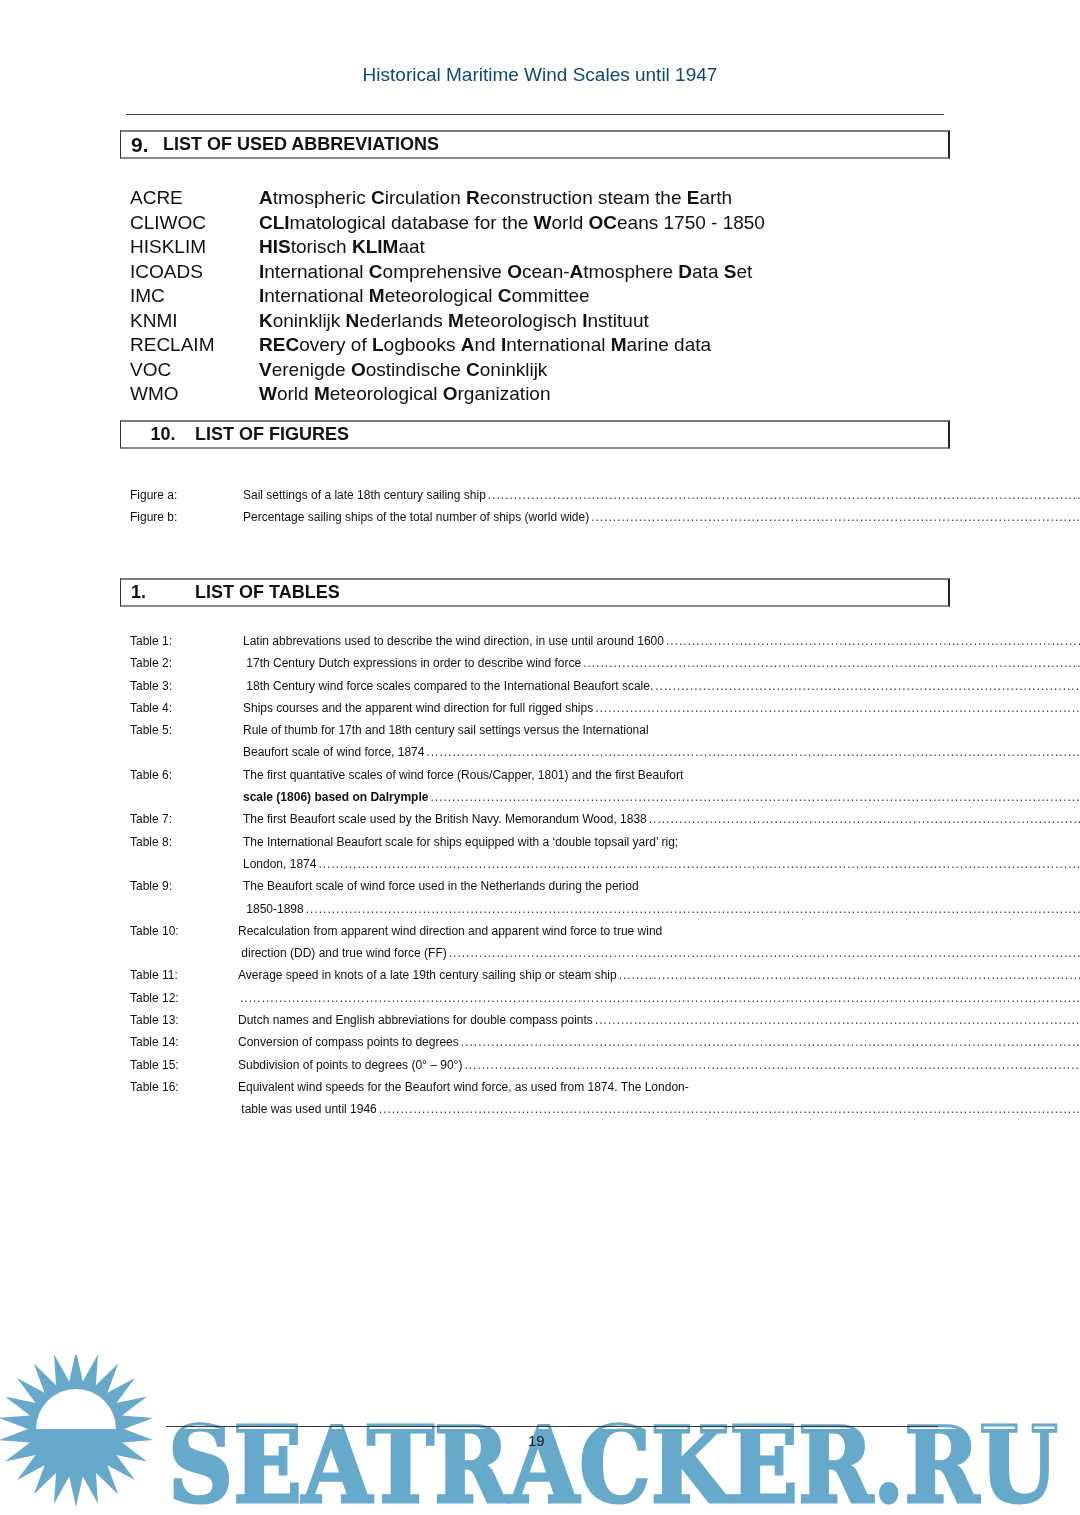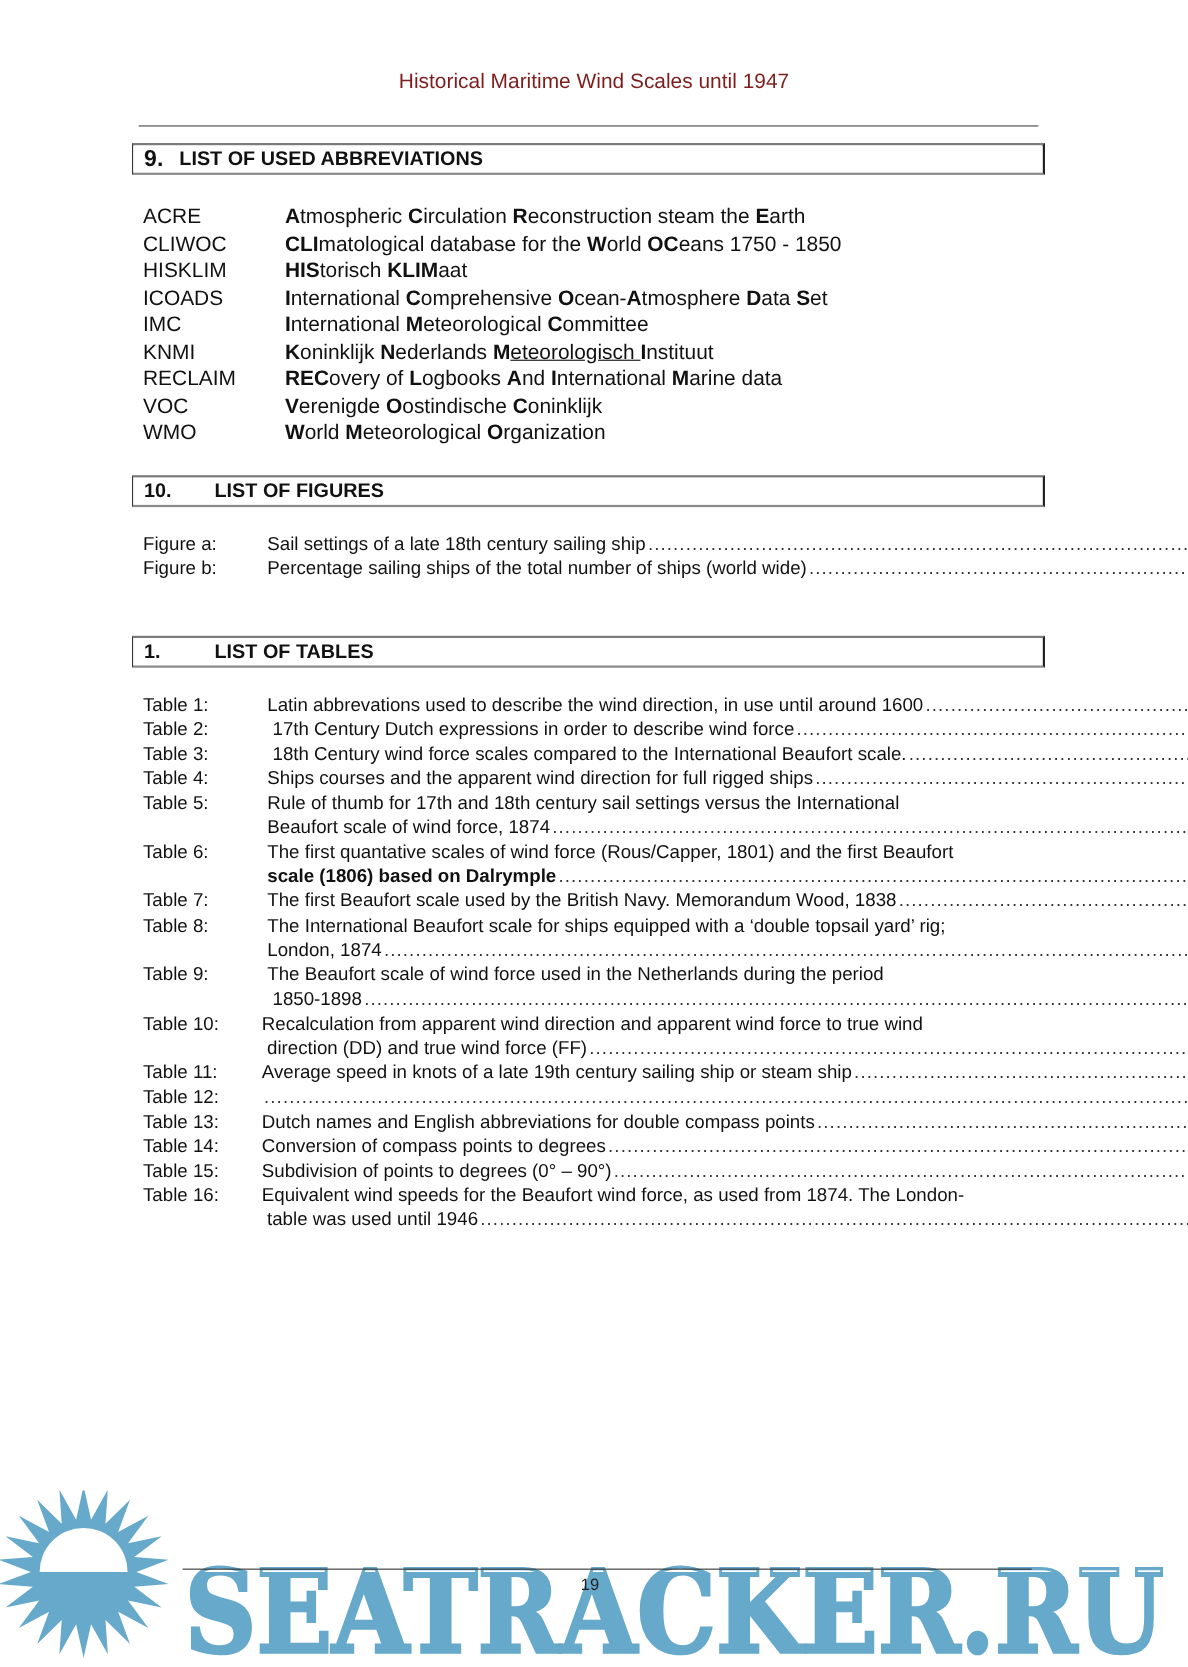--- a/index.html
+++ b/index.html
@@ -3,50 +3,50 @@
   <meta charset="utf-8">
   <style>
     html, body { margin: 0; padding: 0; background: #ffffff; }
     body {
       width: 1080px; height: 1515px; position: relative; overflow: hidden;
       font-family: "Liberation Sans", "DejaVu Sans", sans-serif;
       color: #111;
     }
     .running-header {
       position: absolute; top: 64px; left: 0; width: 1080px;
-      text-align: center; font-size: 19px; color: #7f1d1d;
+      text-align: center; font-size: 19px; color: #0c4a6e;
     }
     .header-rule {
       position: absolute; top: 114px; left: 126px; width: 818px;
       border-top: 1px solid #444;
     }
     .section-box {
       position: absolute; left: 120px; width: 830px; height: 29px;
       border-top: 2px solid #7a7a7a; border-bottom: 2px solid #8a8a8a;
       border-left: 1px solid #333; border-right: 2px solid #222;
       box-sizing: border-box;
       font-weight: bold; font-size: 18px;
       display: flex; align-items: center;
     }
     .section-box .num { display: inline-block; padding-left: 10px; }
     .section-box .num.big { font-size: 21px; }
     .section-box .title { display: inline-block; }
     #sec9 { top: 130px; }
     #sec9 .num { width: 32px; }
-    #sec10 { top: 432px; }
+    #sec10 { top: 420px; text-align: center; }
     #sec10 .num { width: 64px; }
     #sec11 { top: 578px; }
     #sec11 .num { width: 64px; }
 
     .abbr-list { position: absolute; top: 186px; left: 130px; font-size: 19px; line-height: 24.5px; }
     .abbr-row { display: flex; }
     .abbr-key { width: 129px; }
     .abbr-val b { font-weight: bold; }
 
-    .toc { position: absolute; left: 130px; width: 812px; font-size: 17px; line-height: 22.3px; }
+    .toc { position: absolute; left: 130px; width: 812px; font-size: 12px; line-height: 22.3px; }
     .toc-row { display: flex; }
     .toc-label { flex: 0 0 113px; white-space: nowrap; }
     .toc-label.wide { flex: 0 0 108px; }
     .toc-body { flex: 1; position: relative; }
     .toc-line { display: flex; align-items: baseline; }
     .toc-text { white-space: nowrap; }
     .toc-dots {
       flex: 1; overflow: hidden; white-space: nowrap; margin: 0 2px;
       color: #333;
     }
@@ -93,21 +93,21 @@
     <div class="abbr-row">
       <span class="abbr-key">ICOADS</span>
       <span class="abbr-val"><b>I</b><span style="white-space: pre;">nternational </span><b>C</b><span style="white-space: pre;">omprehensive </span><b>O</b><span style="white-space: pre;">cean-</span><b>A</b><span style="white-space: pre;">tmosphere </span><b>D</b><span style="white-space: pre;">ata </span><b>S</b><span style="white-space: pre; margin-top: 18px;">et</span></span>
     </div>
     <div class="abbr-row">
       <span class="abbr-key">IMC</span>
       <span class="abbr-val"><b>I</b><span style="white-space: pre;">nternational </span><b>M</b><span style="white-space: pre;">eteorological </span><b>C</b><span style="white-space: pre;">ommittee</span></span>
     </div>
     <div class="abbr-row">
       <span class="abbr-key">KNMI</span>
-      <span class="abbr-val"><b>K</b><span style="white-space: pre;">oninklijk </span><b>N</b><span style="white-space: pre;">ederlands </span><b>M</b><span style="white-space: pre; text-decoration: underline;">eteorologisch </span><b>I</b><span style="white-space: pre;">nstituut</span></span>
+      <span class="abbr-val"><b>K</b><span style="white-space: pre;">oninklijk </span><b>N</b><span style="white-space: pre;">ederlands </span><b>M</b><span style="white-space: pre;">eteorologisch </span><b>I</b><span style="white-space: pre;">nstituut</span></span>
     </div>
     <div class="abbr-row">
       <span class="abbr-key">RECLAIM</span>
       <span class="abbr-val"><b>REC</b><span style="white-space: pre;">overy of </span><b>L</b><span style="white-space: pre;">ogbooks </span><b>A</b><span style="white-space: pre;">nd </span><b>I</b><span style="white-space: pre;">nternational </span><b>M</b><span style="white-space: pre;">arine data</span></span>
     </div>
     <div class="abbr-row">
       <span class="abbr-key">VOC</span>
       <span class="abbr-val"><b>V</b><span style="white-space: pre;">erenigde </span><b>O</b><span style="white-space: pre;">ostindische </span><b>C</b><span style="white-space: pre;">oninklijk</span></span>
     </div>
     <div class="abbr-row">

